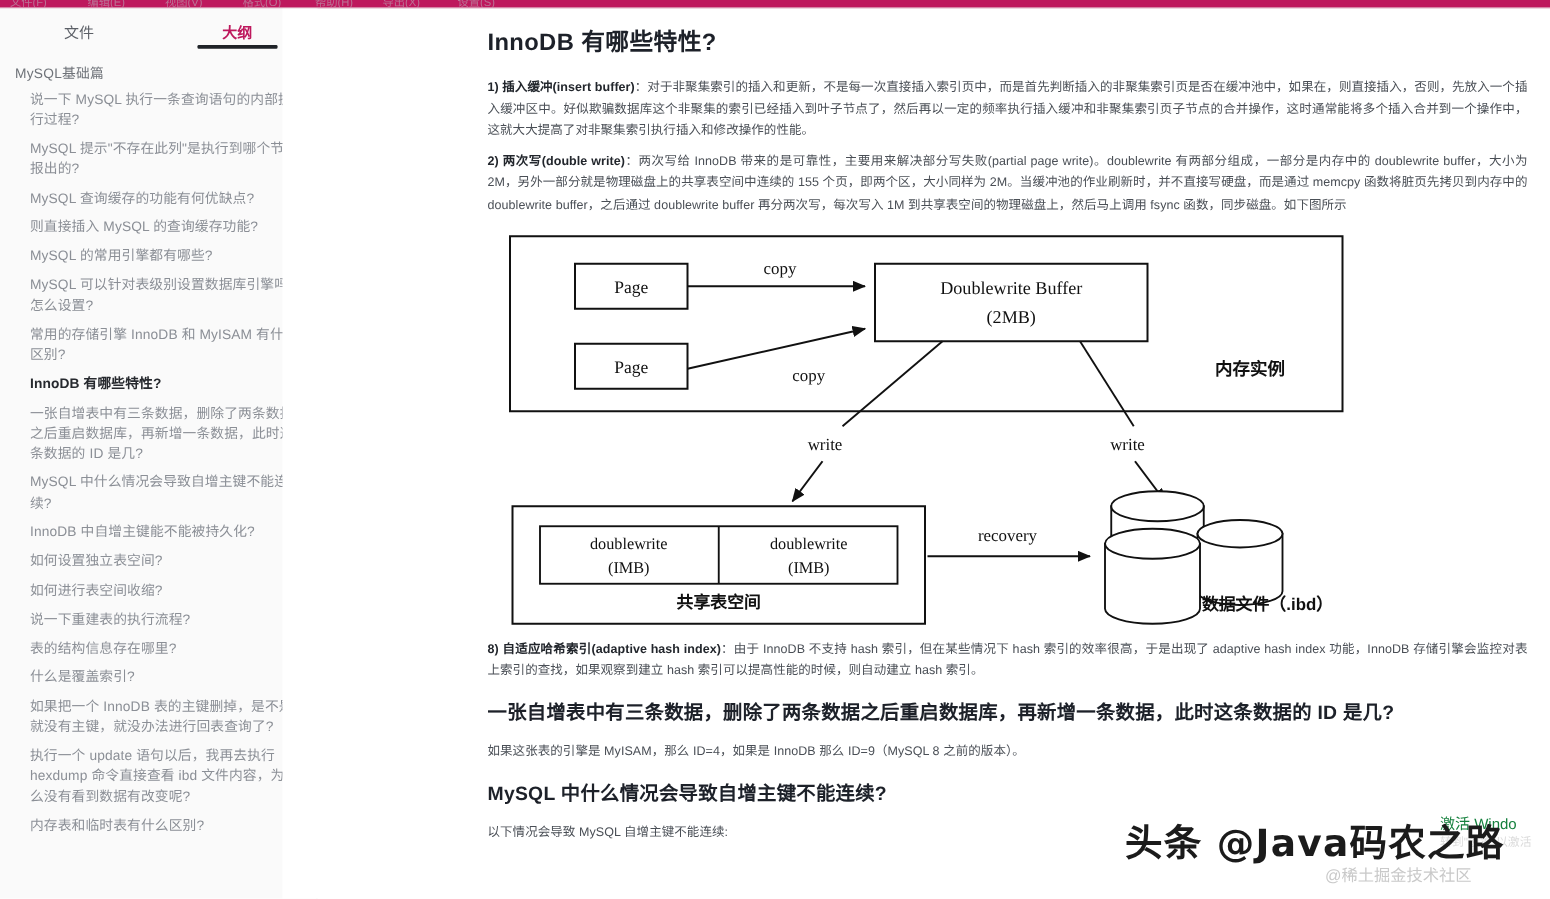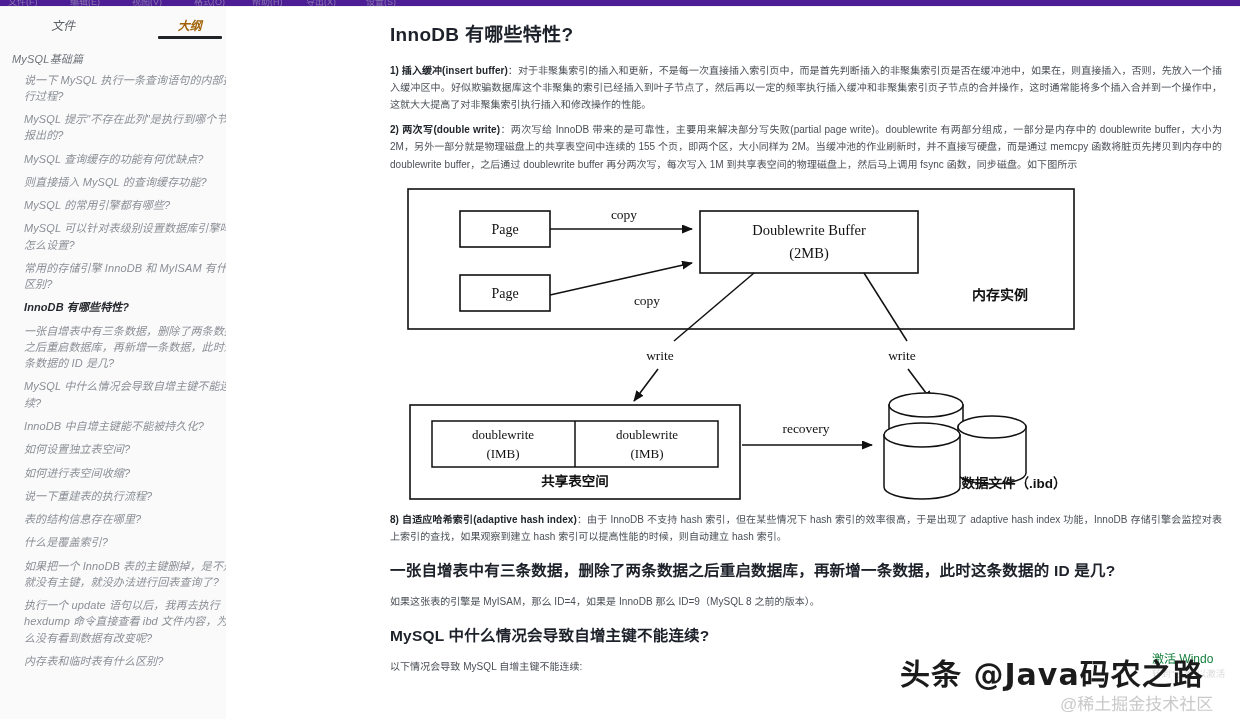--- a/index.html
+++ b/index.html
@@ -8,43 +8,43 @@
     width: 1240px; height: 719px;
     overflow: hidden;
     background: #ffffff;
     font-family: "Liberation Sans", "DejaVu Sans", sans-serif;
   }
   #app { position: relative; width: 1240px; height: 719px; background: #fff; }
 
   
   .menubar {
     position: absolute; top: 0; left: 0; width: 1240px; height: 7px;
-    background: #4c1d95; overflow: hidden;
+    background: #be185d; overflow: hidden;
     border-bottom: 1px solid #f0f0f0;
   }
   .menubar .mi {
     position: absolute; top: -5px; font-size: 9px; color: #b9bcc2;
     white-space: nowrap; opacity: .55;
   }
 
   
   .sidebar {
     position: absolute; left: 0; top: 7px; width: 254px; height: 712px;
     background: #fafafa; border-right: 1px solid #ececec;
-    display: flex; flex-direction: column; font-style: italic;
+    display: flex; flex-direction: column;
   }
   .tabbar {
     height: 34px; flex: 0 0 34px; display: flex; align-items: stretch;
     background: #fafafa;
   }
   .tab {
     flex: 1 1 50%; display: flex; align-items: center; justify-content: center;
     font-size: 12px; color: #5b5f66; position: relative; cursor: default;
   }
-  .tab.active { color: #a16207; font-weight: 700; }
+  .tab.active { color: #be185d; font-weight: 700; }
   .tab.active::after {
     content: ""; position: absolute; left: 50%; transform: translateX(-50%);
     bottom: 2px; width: 64px; height: 3px; background: #1f2328; border-radius: 1px;
   }
   .outline {
     flex: 1 1 auto; position: relative; overflow: hidden;
     padding: 6px 14px 0 10px;
   }
   .ol-group {
     font-size: 11px; color: #6f7379; line-height: 1.5;
@@ -102,21 +102,21 @@
 
   
   .wm-main {
     position: absolute; left: 900px; top: 650px;
     font-size: 30px; font-weight: 700; color: #1b1b1b;
     letter-spacing: 1px; white-space: nowrap; pointer-events: none;
     font-family: "DejaVu Sans", sans-serif;
   }
   .wm-sub {
     position: absolute; left: 1060px; top: 690px;
-    font-size: 17px; color: #c9c9c9; white-space: nowrap; pointer-events: none;
+    font-size: 13px; color: #c9c9c9; white-space: nowrap; pointer-events: none;
   }
   .wm-act1 {
     position: absolute; left: 1152px; top: 649px;
     font-size: 12px; color: #15803d; white-space: nowrap; pointer-events: none;
   }
   .wm-act2 {
     position: absolute; left: 1152px; top: 666px;
     font-size: 9.5px; color: #dcdcdc; white-space: nowrap; pointer-events: none;
   }
 </style>

